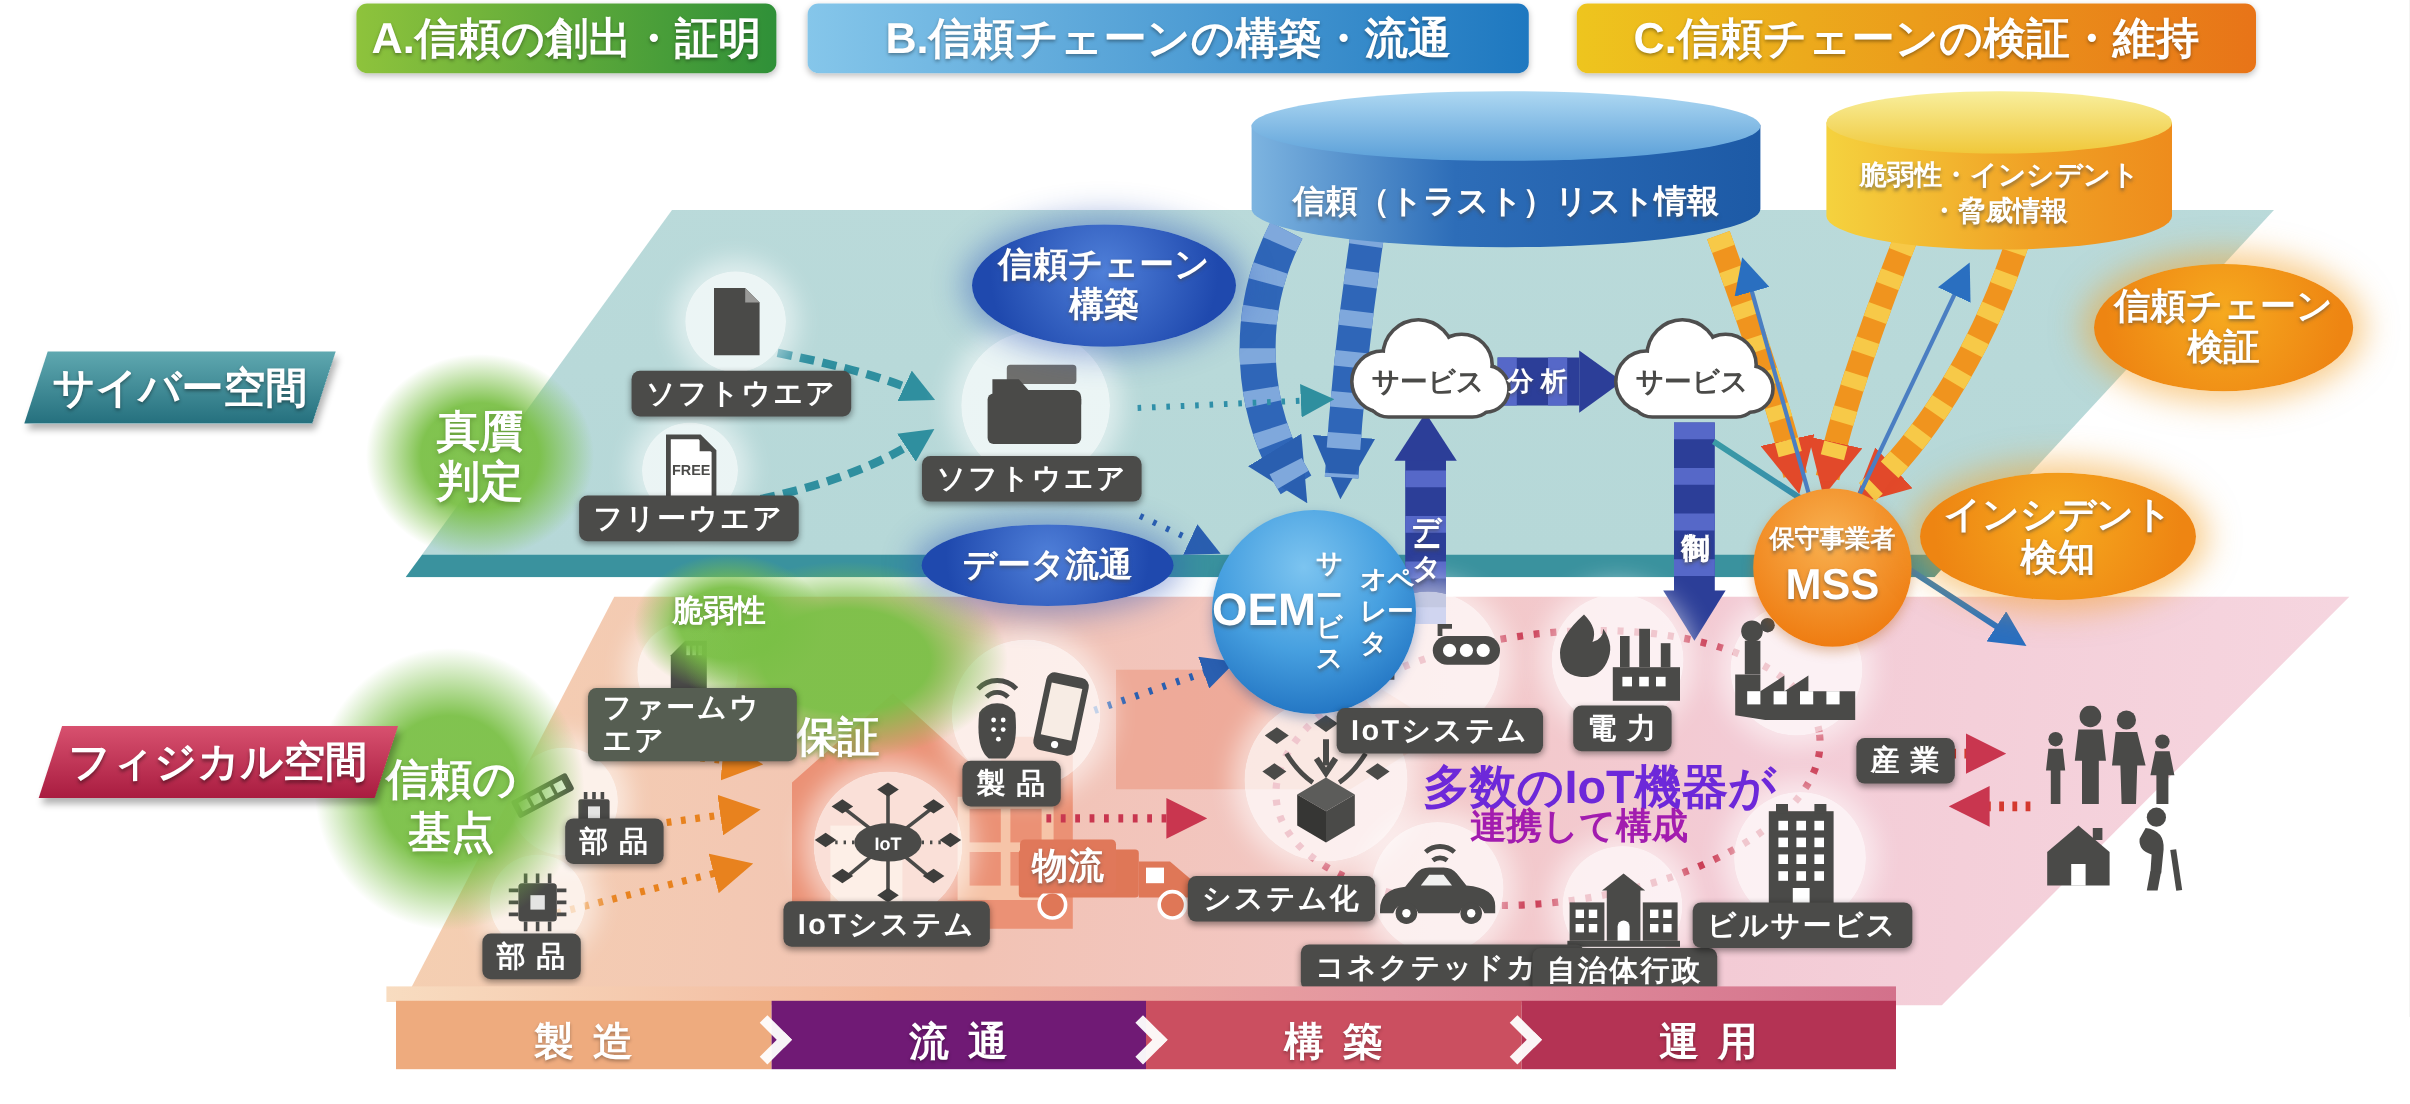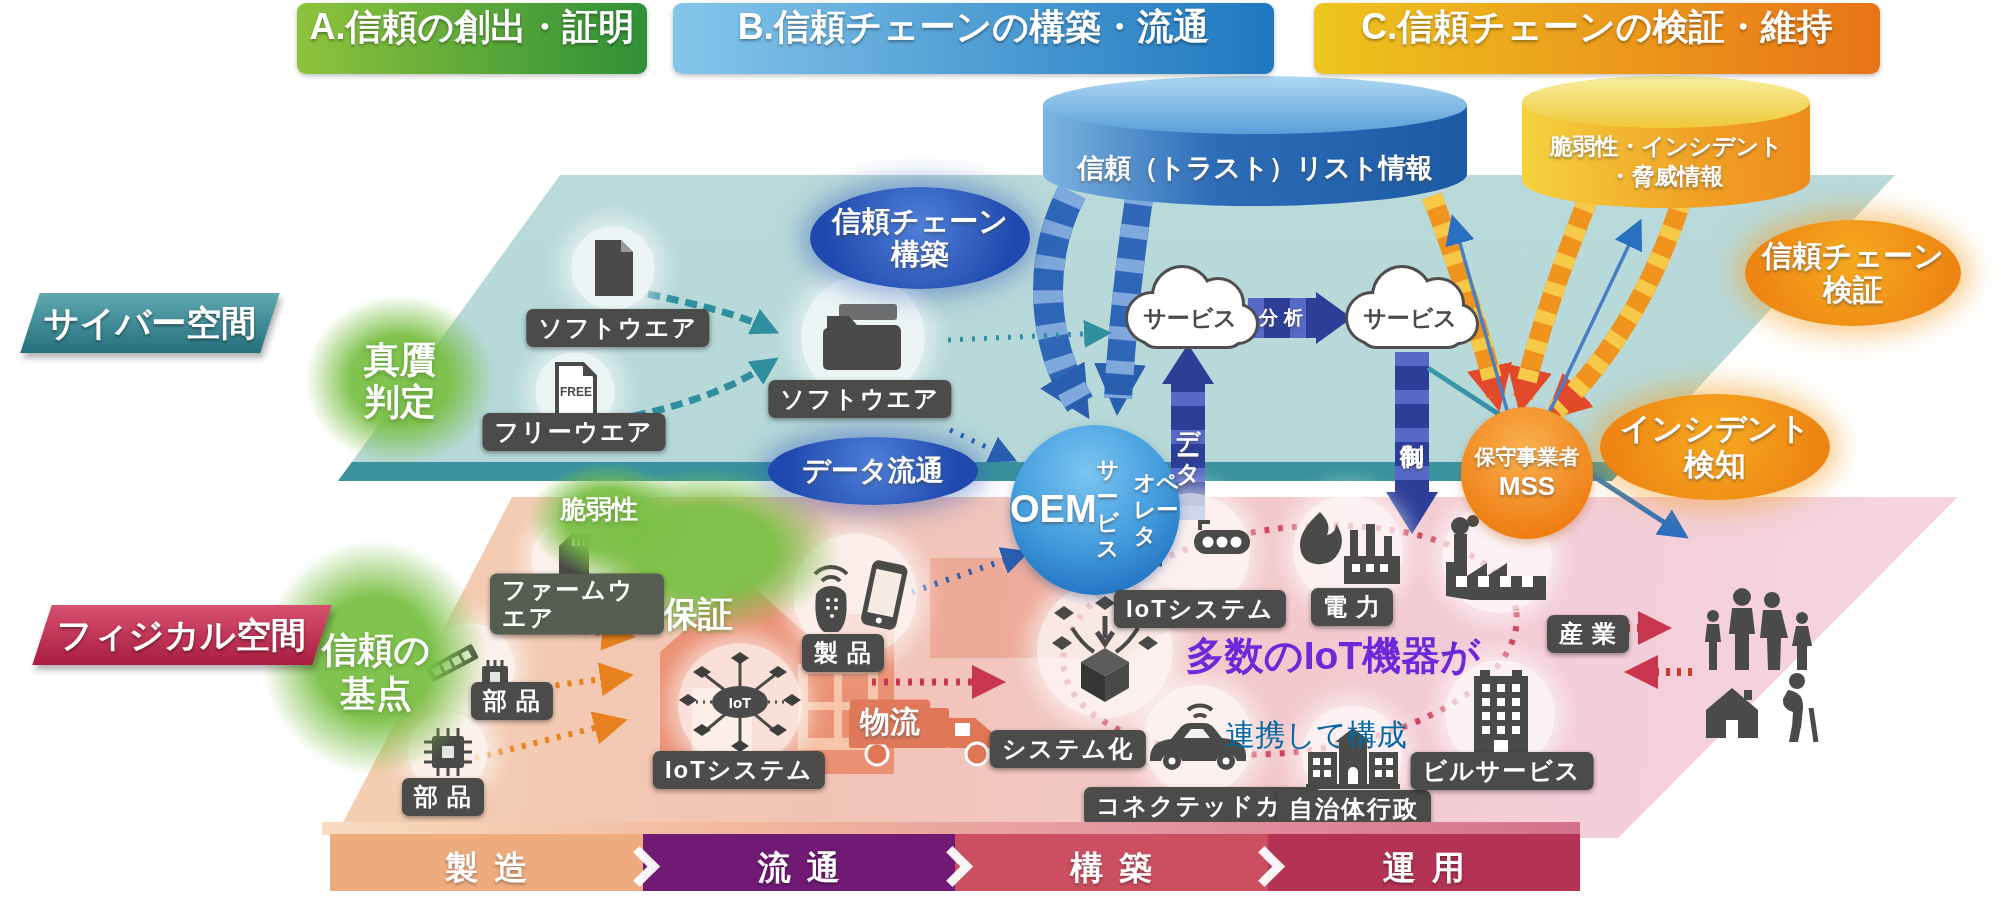--- a/index.html
+++ b/index.html
@@ -2,21 +2,21 @@
 <html><head>
 <meta charset="utf-8">
 <style>
   html,body{margin:0;padding:0;background:#fff;}
   #canvas{position:relative;width:2008px;height:920px;overflow:hidden;background:#fff;
           font-family:"Liberation Sans","DejaVu Sans",sans-serif;}
   .abs{position:absolute;}
   .ctr{position:absolute;transform:translate(-50%,-50%);white-space:nowrap;text-align:center;}
   .wt{color:#fff;font-weight:bold;text-shadow:0 2px 3px rgba(70,70,70,.55);}
   .gt{color:#fff;font-weight:bold;text-shadow:0 2px 4px rgba(90,140,50,.8);}
-  .hdr{position:absolute;top:3px;height:71px;border-radius:9px;display:flex;align-items:flex-start;
+  .hdr{position:absolute;top:3px;height:58px;border-radius:9px;display:flex;align-items:center;
        justify-content:center;color:#fff;font-weight:bold;font-size:36px;
        text-shadow:0 2px 3px rgba(0,0,0,.35);box-shadow:0 2px 5px rgba(0,0,0,.25);}
   .tag{position:absolute;transform:translate(-50%,-50%);background:#4b4b49;color:#fff;
        font-weight:bold;font-size:24px;padding:3px 12px;border-radius:7px;white-space:nowrap;
        box-shadow:0 2px 5px rgba(0,0,0,.4);letter-spacing:2px;}
   .sp{letter-spacing:9px;padding-right:4px;}
   .bubble{position:absolute;border-radius:50%;display:flex;flex-direction:column;align-items:center;
           justify-content:center;line-height:1.15;}
   .bub-blue{background:radial-gradient(circle at 50% 38%,#4f7fd8,#1f49ae 75%);
             box-shadow:0 0 26px 8px rgba(45,85,185,.45);}
@@ -452,21 +452,21 @@
               align-items:center;justify-content:center;line-height:1.2;">
     <span class="wt" style="font-size:38px;">OEM</span>
     <span class="wt" style="font-size:22px;">サービス</span>
     <span class="wt" style="font-size:22px;">オペレータ</span>
   </div>
   <div class="abs" style="left:1461px;top:407px;width:132px;height:132px;border-radius:50%;
               background:radial-gradient(circle at 48% 32%,#f8b050,#ef7d12 78%);
               box-shadow:0 4px 10px rgba(180,90,10,.35);display:flex;flex-direction:column;
               align-items:center;justify-content:center;line-height:1.25;">
     <span class="wt" style="font-size:21px;">保守事業者</span>
-    <span class="wt" style="font-size:26px;">MSS</span>
+    <span class="wt" style="font-size:36px;">MSS</span>
   </div>
 
   <div class="blob" style="left:305px;top:295px;width:190px;height:170px;"></div>
   <div class="ctr gt" style="left:400px;top:360px;font-size:36px;">真贋</div>
   <div class="ctr gt" style="left:400px;top:402px;font-size:36px;">判定</div>
 
   <div class="blob" style="left:528px;top:462px;width:160px;height:115px;"></div>
   <div class="blob" style="left:570px;top:468px;width:270px;height:165px;"></div>
   <div class="ctr gt" style="left:599px;top:509px;font-size:26px;">脆弱性</div>
   <div class="ctr gt" style="left:698px;top:585px;font-size:35px;margin-top:29px;">保証</div>
@@ -484,21 +484,21 @@
   </div>
   <div class="bubble bub-org" style="left:1745px;top:220px;width:216px;height:106px;">
     <span class="wt" style="font-size:30px;">信頼チェーン</span>
     <span class="wt" style="font-size:30px;">検証</span>
   </div>
   <div class="bubble bub-org" style="left:1600px;top:394px;width:230px;height:106px;">
     <span class="wt" style="font-size:31px;">インシデント</span>
     <span class="wt" style="font-size:31px;">検知</span>
   </div>
 
-  <div class="ctr wt" style="left:1284px;top:318px;font-size:19px;letter-spacing:6px;">分析</div>
+  <div class="ctr wt" style="left:1284px;top:318px;font-size:22px;letter-spacing:6px;">分析</div>
   <div class="ctr wt vtxt" style="left:1188px;top:444px;font-size:24px;">データ</div>
   <div class="ctr wt vtxt" style="left:1412px;top:426px;font-size:24px;">制御</div>
   <div class="ctr wt" style="left:890px;top:722px;font-size:30px;background:#e0785a;padding:2px 10px;border-radius:4px;">物流</div>
 
   <div class="tag" style="left:618px;top:328px;">ソフトウエア</div>
   <div class="tag" style="left:574px;top:432px;">フリーウエア</div>
   <div class="tag" style="left:860px;top:399px;">ソフトウエア</div>
   <div class="tag" style="left:577px;top:604px;background:#565e52;white-space:normal;width:150px;line-height:1.15;text-align:left;">ファームウエア</div>
   <div class="tag sp" style="left:512px;top:701px;">部品</div>
   <div class="tag sp" style="left:443px;top:797px;">部品</div>
@@ -506,21 +506,21 @@
   <div class="tag" style="left:739px;top:770px;">IoTシステム</div>
   <div class="tag" style="left:1068px;top:749px;">システム化</div>
   <div class="tag" style="left:1200px;top:609px;">IoTシステム</div>
   <div class="tag sp" style="left:1352px;top:607px;">電力</div>
   <div class="tag" style="left:1202px;top:806px;">コネクテッドカー</div>
   <div class="tag" style="left:1354px;top:809px;">自治体行政</div>
   <div class="tag" style="left:1502px;top:771px;">ビルサービス</div>
   <div class="tag sp" style="left:1588px;top:634px;">産業</div>
 
   <div class="ctr" style="left:1333px;top:656px;font-size:39px;font-weight:bold;color:#6d28d9;">多数のIoT機器が</div>
-  <div class="ctr" style="left:1316px;top:689px;font-size:30px;font-weight:normal;color:#0369a1;margin-top:46px;">連携して構成</div>
+  <div class="ctr" style="left:1316px;top:689px;font-size:30px;font-weight:bold;color:#a21caf;">連携して構成</div>
 
   <div class="abs" style="left:1043px;top:76px;width:424px;height:132px;">
     <div class="cylbody" style="left:0;top:28px;width:424px;height:102px;border-radius:0 0 212px 212px/0 0 32px 32px;
          background:linear-gradient(90deg,#7db4e0,#2d6db8 40%,#1d5aa6);"></div>
     <div class="cylbody" style="left:0;top:0;width:424px;height:58px;border-radius:50%;
          background:linear-gradient(180deg,#aed8f2,#5a9fd8);"></div>
     <div class="ctr wt" style="left:212px;top:92px;font-size:27px;">信頼（トラスト）リスト情報</div>
   </div>
   <div class="abs" style="left:1522px;top:76px;width:288px;height:134px;">
     <div class="cylbody" style="left:0;top:26px;width:288px;height:106px;border-radius:0 0 144px 144px/0 0 28px 28px;

